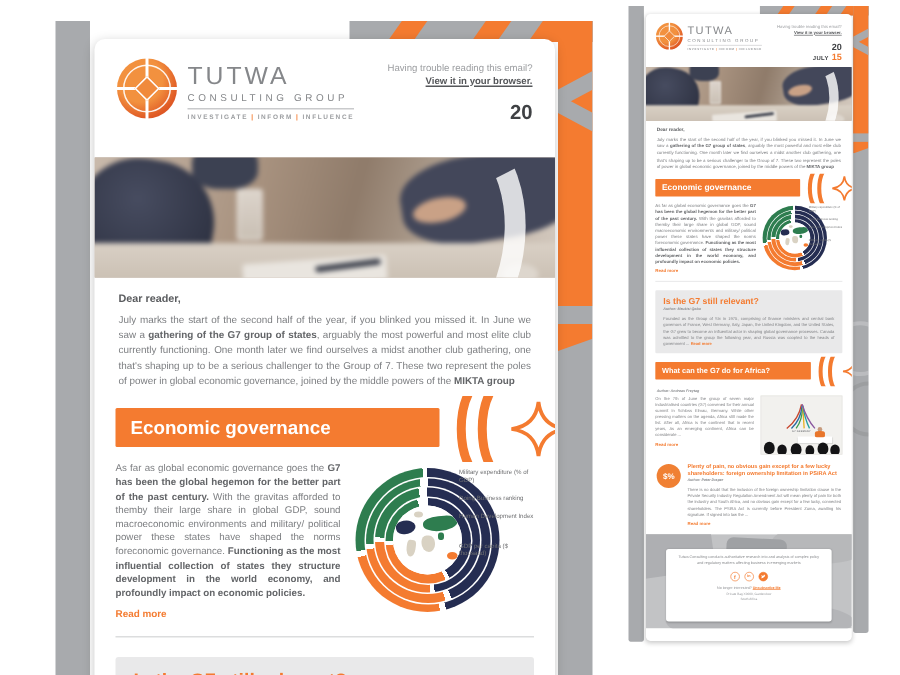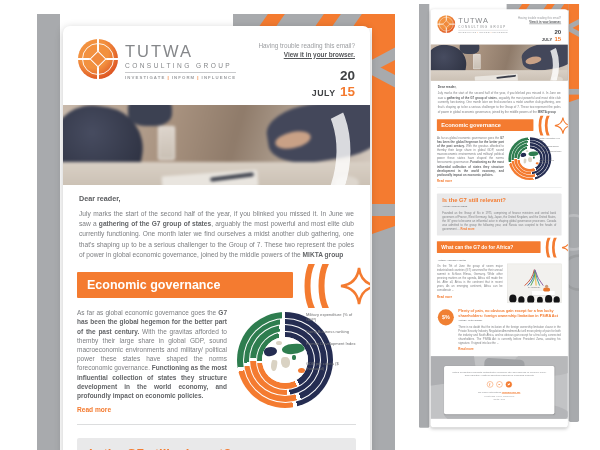--- a/index.html
+++ b/index.html
@@ -195,21 +195,20 @@
               <div class="lt-tag">
                 <span>INVESTIGATE</span><span class="pipe">|</span><span>INFORM</span><span class="pipe">|</span><span>INFLUENCE</span>
               </div>
             </div>
           </div>
           <div class="hd-right">
             <div class="trouble">Having trouble reading this email?</div>
             <div class="browser-link">View it in your browser.</div>
             <div class="date">
               <div><span class="date-day">20</span></div>
-              <div><span class="date-month">JULY</span> <span class="date-year">15</span></div>
             </div>
           </div>
         </div>
 
         <div class="hero">
           <div class="hero-art">
             <div class="ha fig-l"></div>
               <div class="ha fig-l2"></div>
               <div class="ha glass"></div>
             <div class="ha fig-r"></div>

